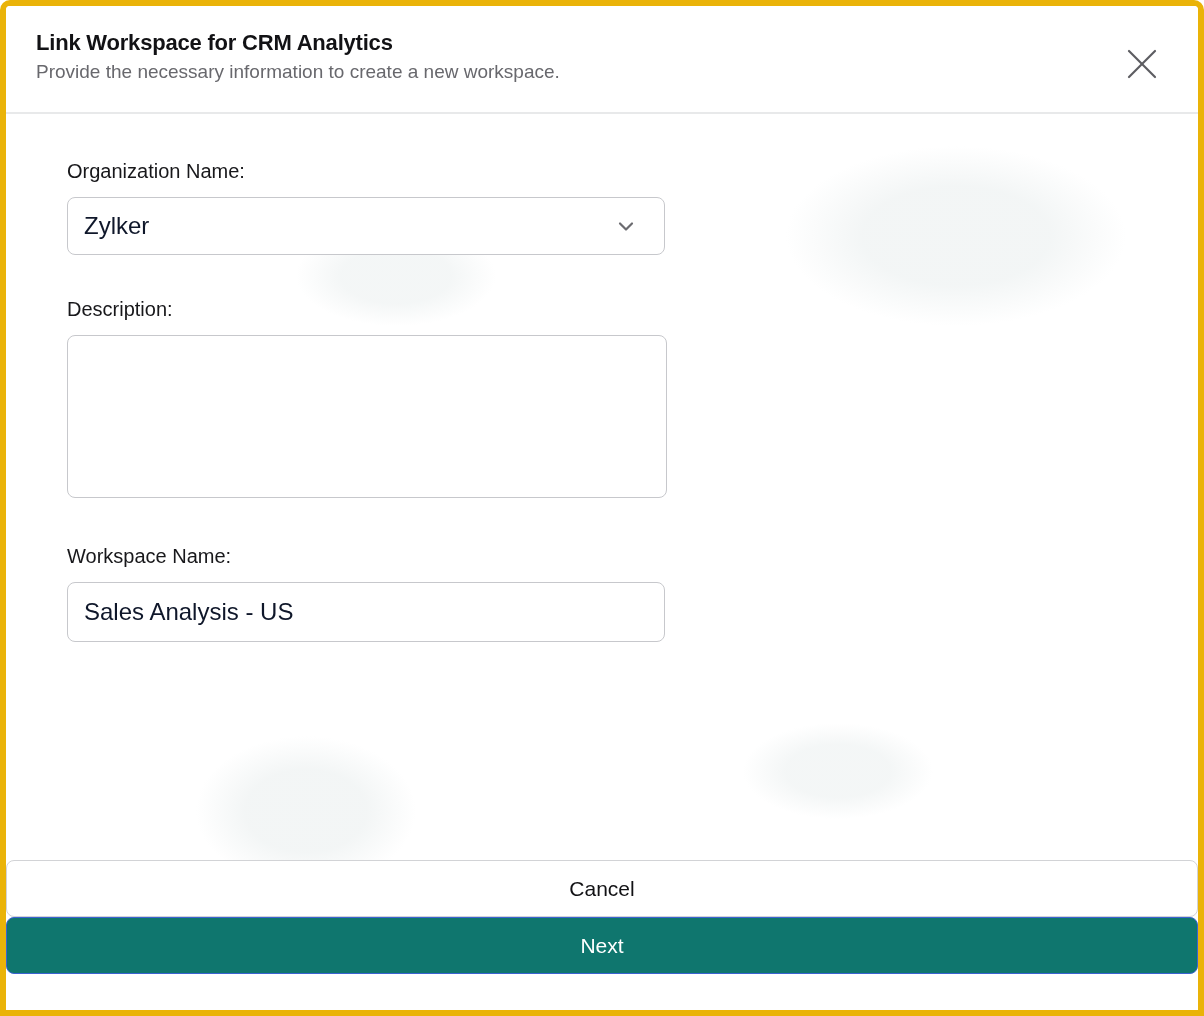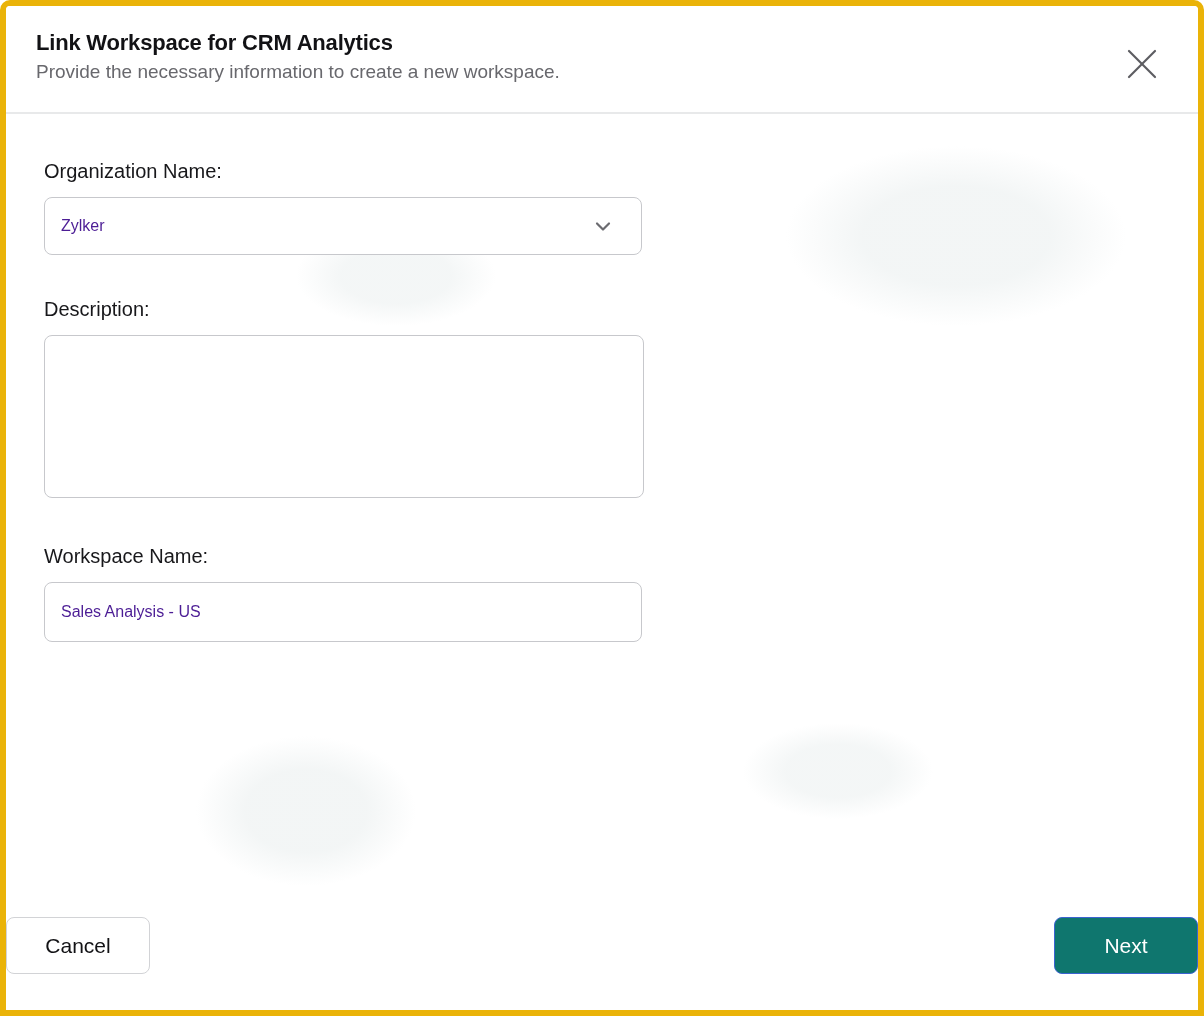--- a/index.html
+++ b/index.html
@@ -51,40 +51,41 @@
   
   .modal-body {
     position: absolute;
     top: 110px; left: 0; right: 0; bottom: 0;
     background-color: #ffffff;
     background-image:
       radial-gradient(ellipse 170px 90px at 950px 120px,  rgba(233,238,238,0.55) 0 55%, rgba(233,238,238,0) 100%),
       radial-gradient(ellipse 100px 50px at 390px 160px,  rgba(233,238,238,0.50) 0 55%, rgba(233,238,238,0) 100%),
       radial-gradient(ellipse 110px 75px at 300px 695px,  rgba(233,238,238,0.55) 0 55%, rgba(233,238,238,0) 100%),
       radial-gradient(ellipse  95px 48px at 832px 655px,  rgba(233,238,238,0.50) 0 55%, rgba(233,238,238,0) 100%);
+    padding-left: 23px;
   }
   .form-area {
     position: relative;
     padding: 44px 0 0 38px;
   }
   .field-group { margin-bottom: 43px; }
   .field-label {
     display: block;
     font-size: 20px;
     color: #18181b;
     margin-bottom: 14px;
   }
   .control {
     width: 598px;
     background: #ffffff;
     border: 1px solid #c7c8cc;
     border-radius: 8px;
     font-family: "Liberation Sans", sans-serif;
-    font-size: 16px;
-    color: #4c1d95;
+    font-size: 24px;
+    color: #0f172a;
   }
   .select-box {
     position: relative;
     height: 58px;
     display: flex;
     align-items: center;
     padding: 0 48px 0 16px;
     cursor: pointer;
   }
   .select-box .chevron {
@@ -106,22 +107,22 @@
     resize: none;
     outline: none;
     line-height: 1.35;
   }
   
   .modal-footer {
     position: absolute;
     left: 0; right: 0;
     bottom: 36px;
     display: flex;
-    justify-content: space-between;
-    gap: 12px;
+    justify-content: flex-start;
+    flex-direction: column;
   }
   .btn {
     min-width: 144px;
     height: 57px;
     border-radius: 8px;
     font-family: "Liberation Sans", sans-serif;
     font-size: 21px;
     cursor: pointer;
     padding: 0 24px;
   }

